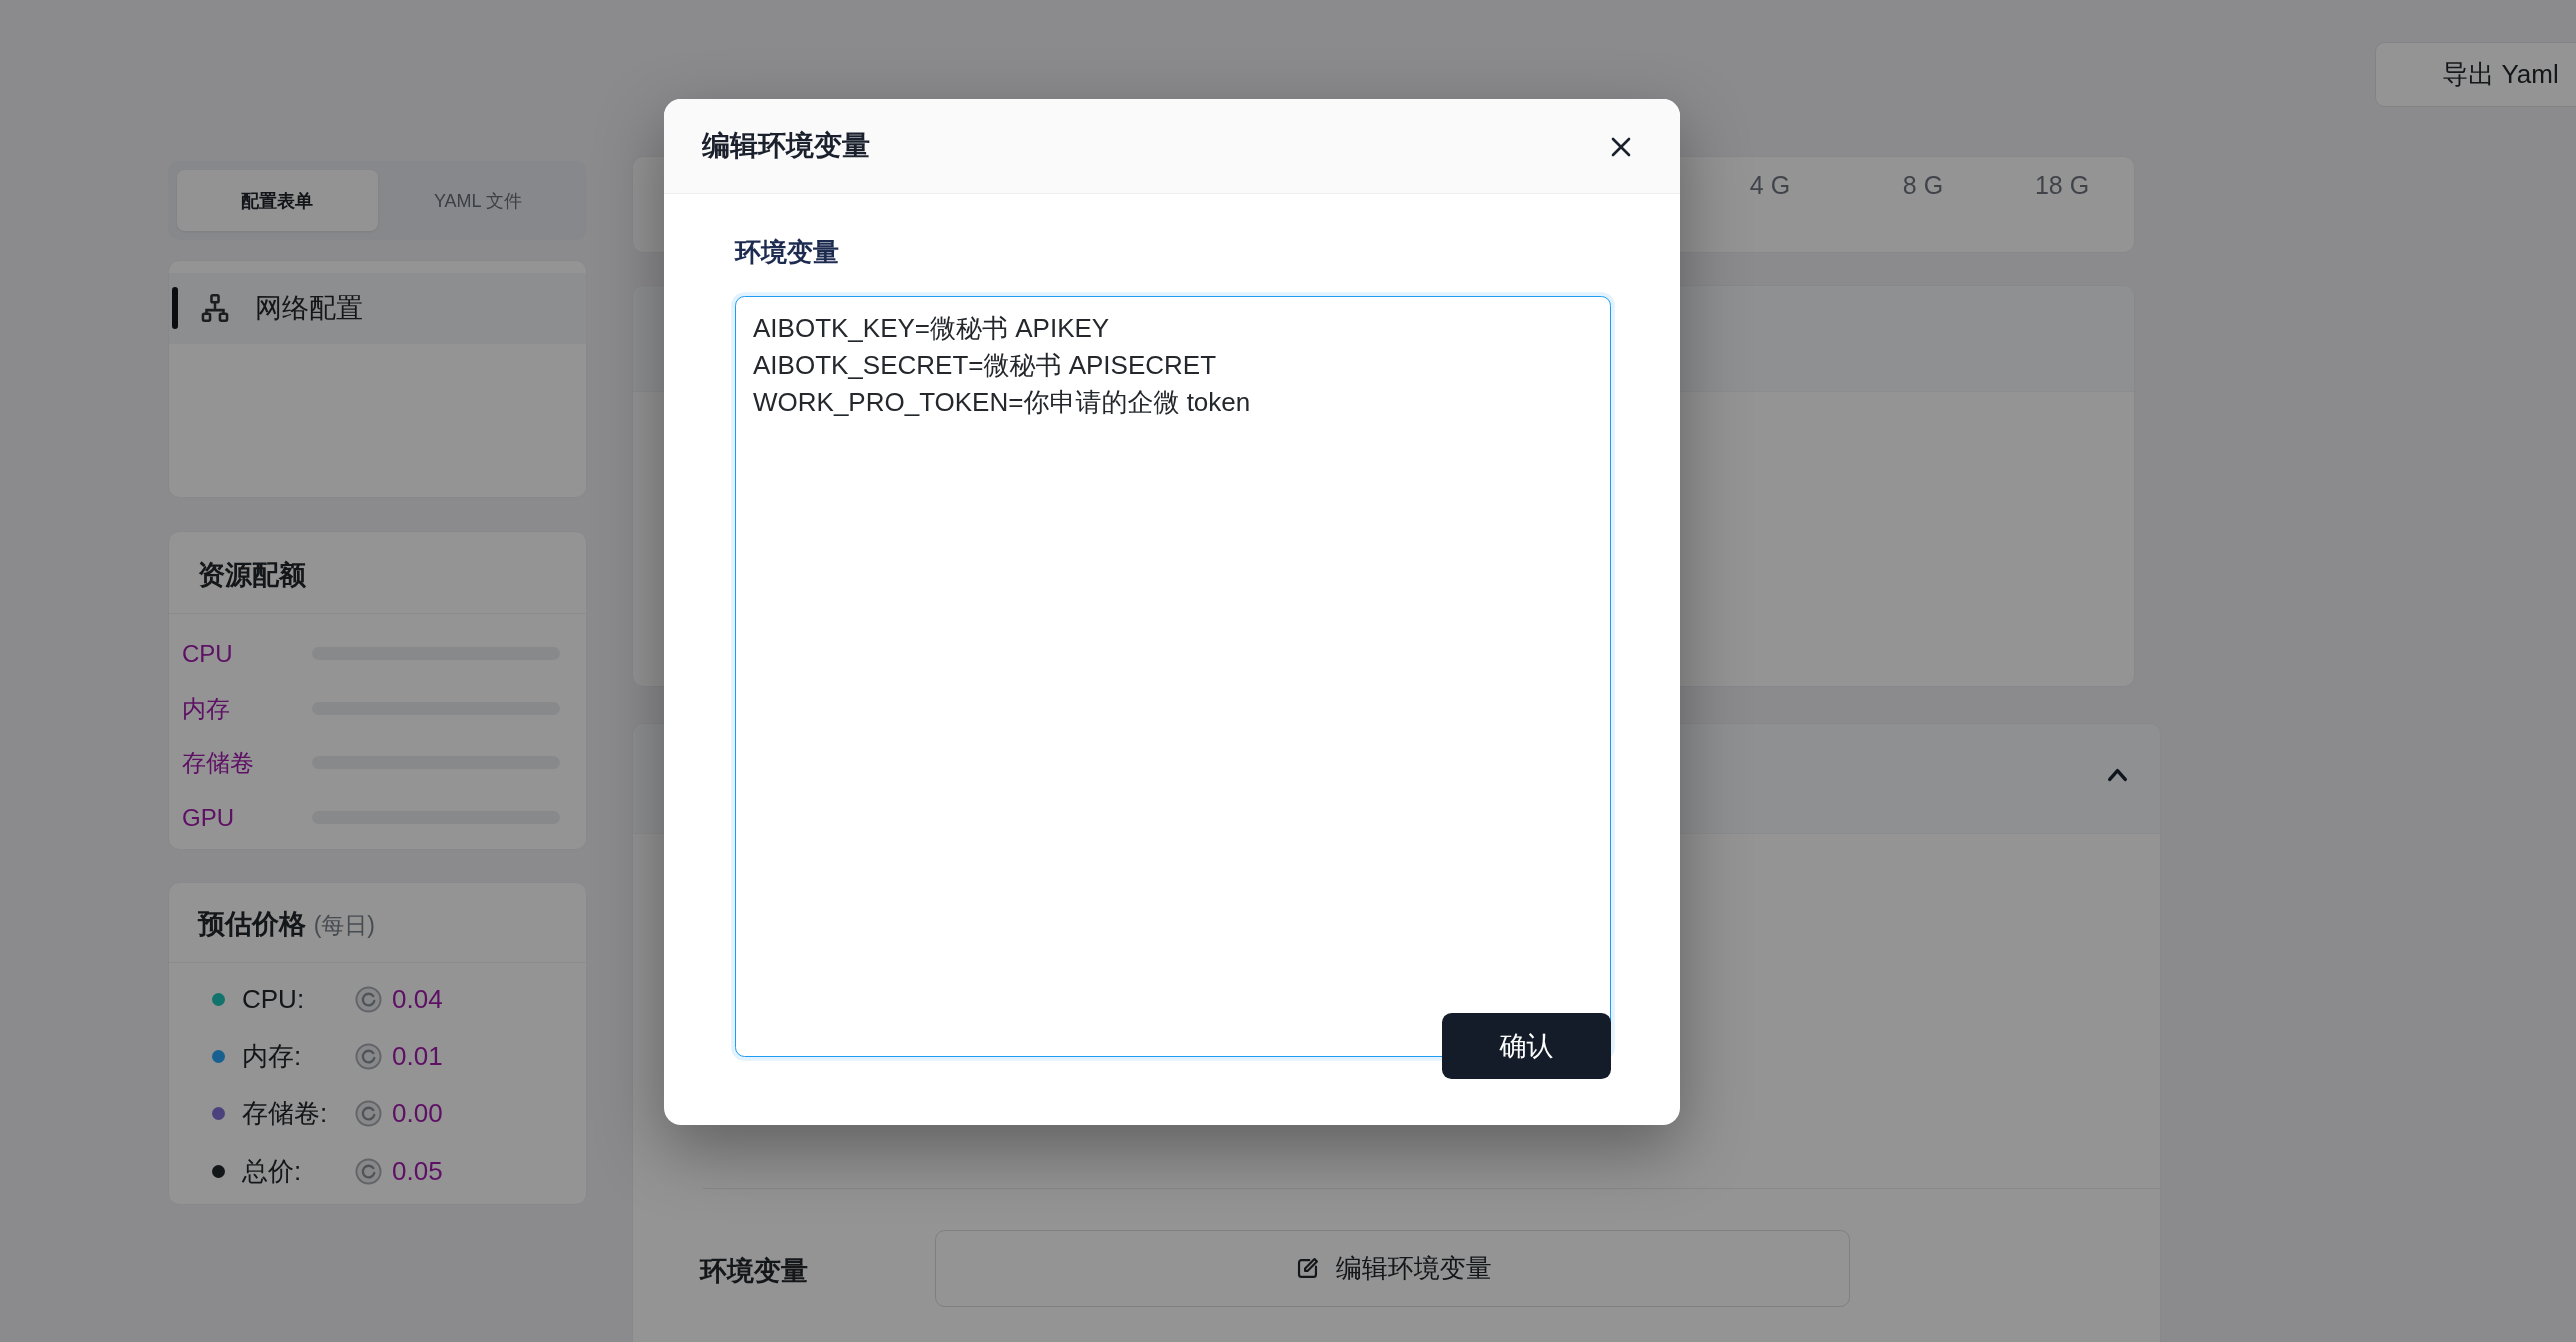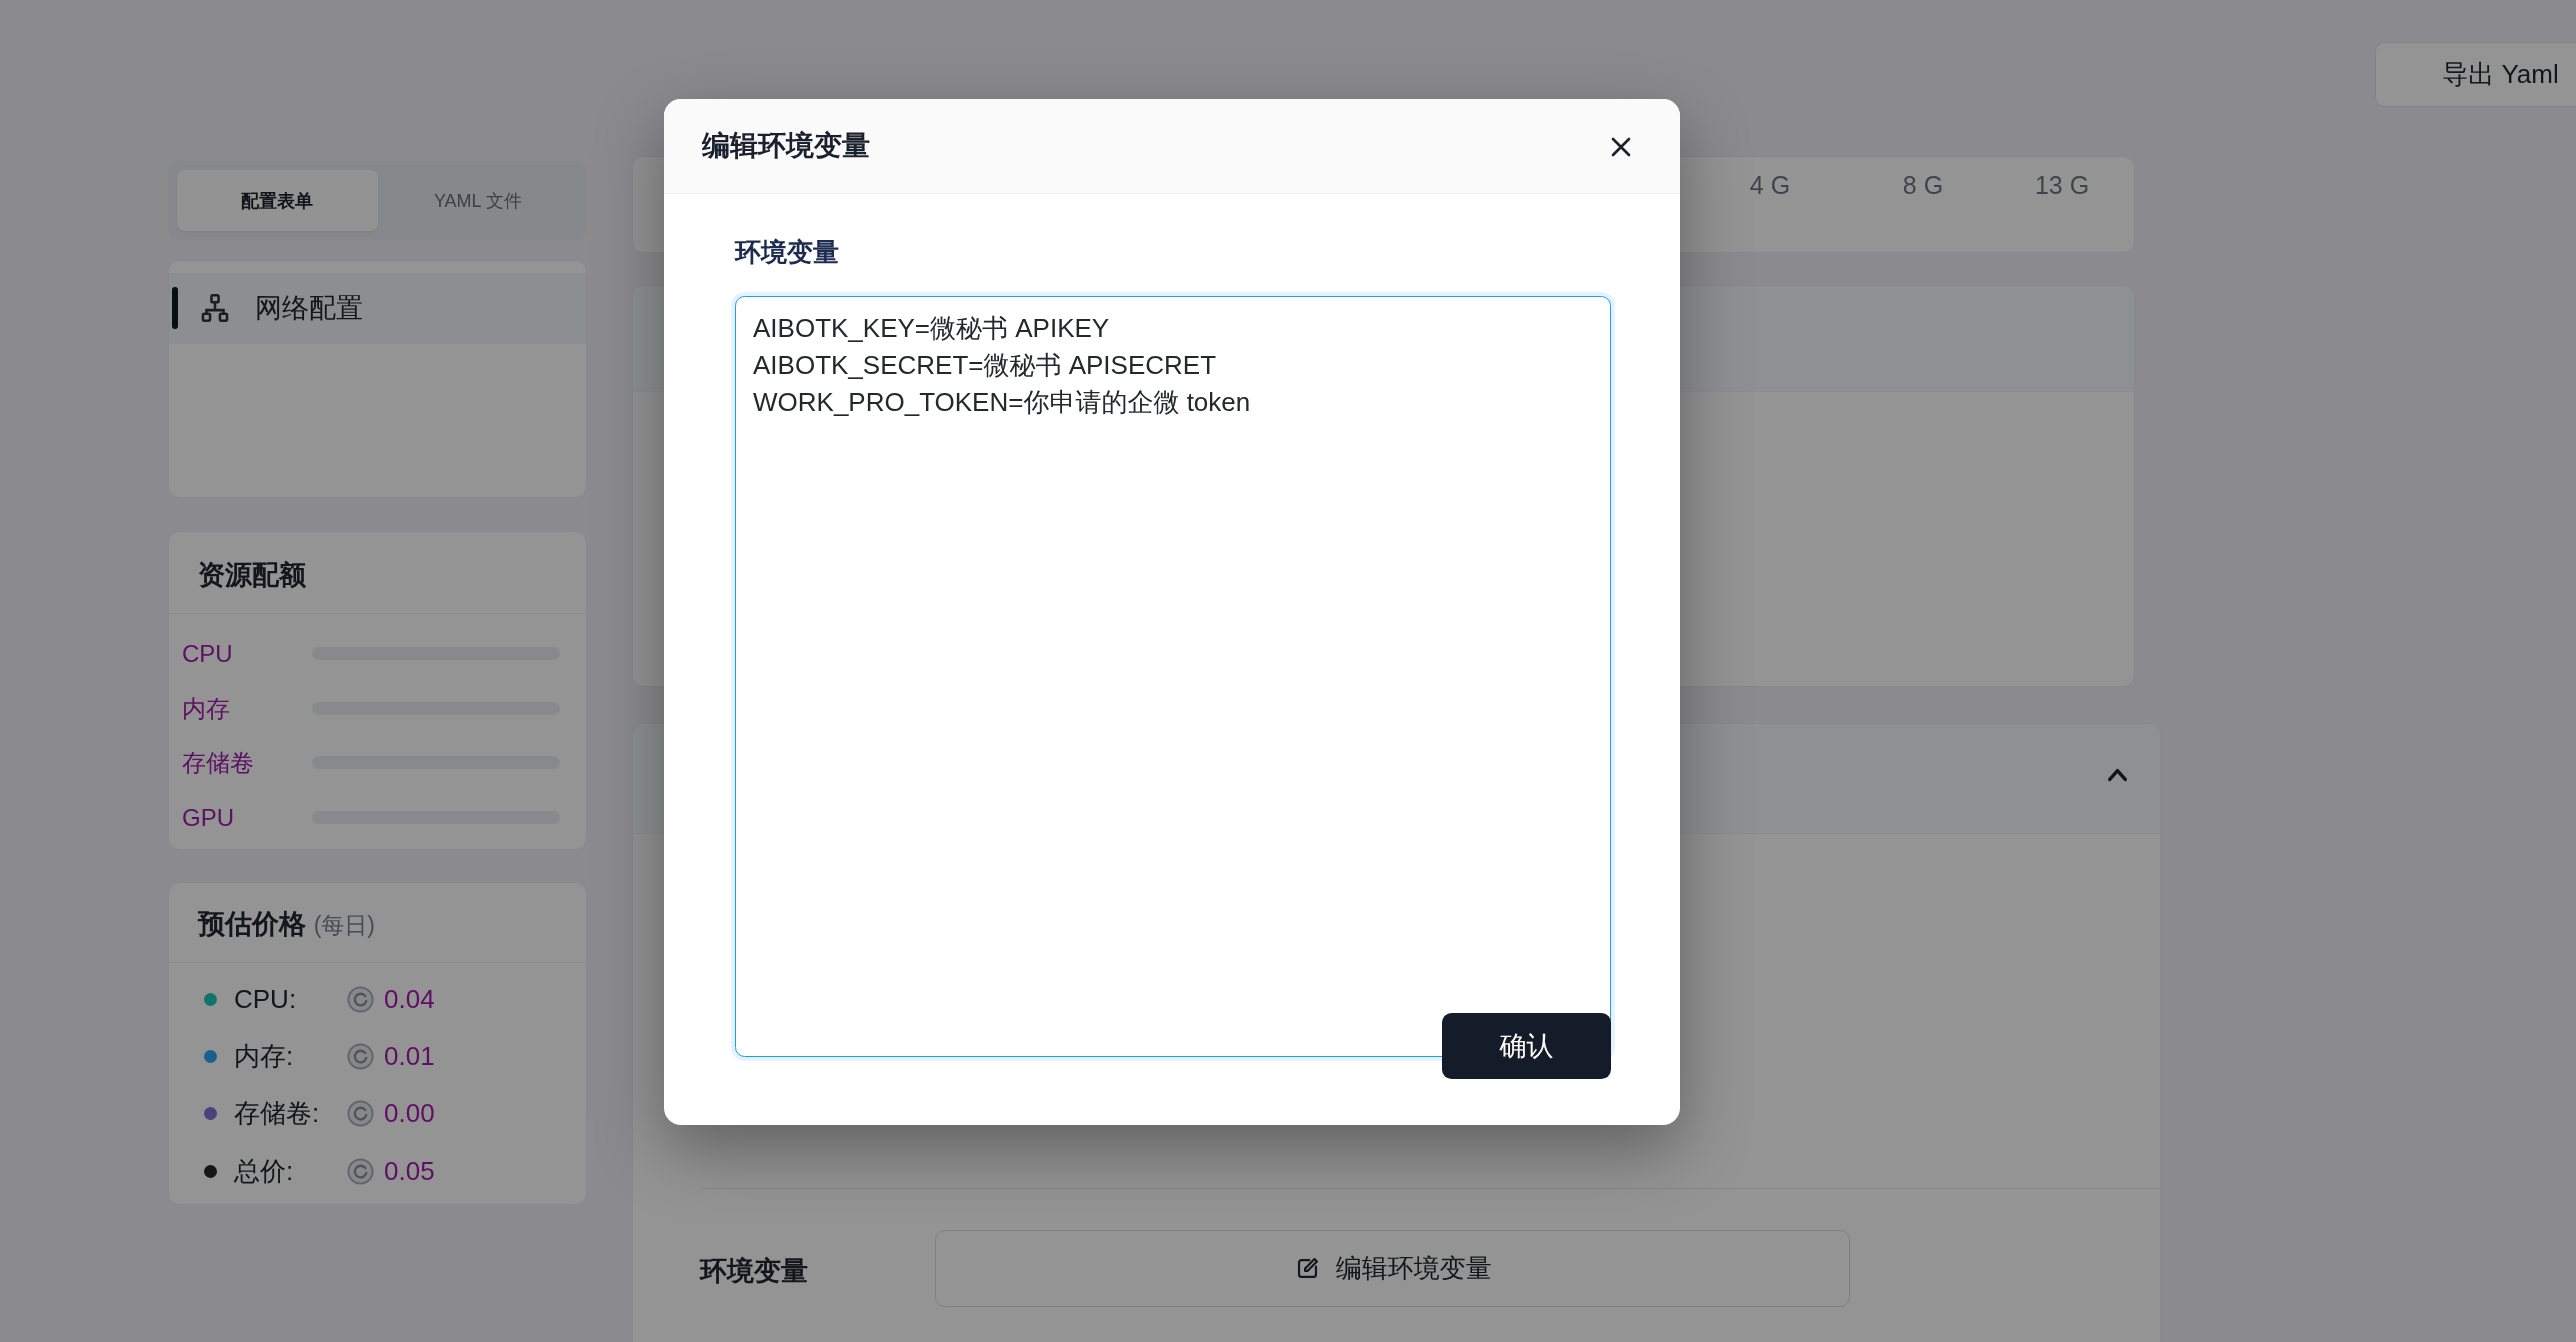--- a/index.html
+++ b/index.html
@@ -49,21 +49,21 @@
   .quota-title{position:absolute;left:29px;top:25px;}
   .hr{position:absolute;left:0;right:0;height:1.4px;background:#ECEFF2;}
   .quota-row{position:absolute;left:0;width:100%;height:29px;}
   .quota-row .qlabel{position:absolute;left:13px;top:0;font-size:24px;color:#a21caf;line-height:29px;}
   .track{position:absolute;left:143px;top:7.7px;width:248px;height:13.4px;border-radius:6.7px;background:#E9ECF0;overflow:hidden;}
   .fill{height:100%;border-radius:6.7px;}
 
   .pricecard{left:168px;top:882px;width:419px;height:323px;}
   .price-title{position:absolute;left:29px;top:23px;}
   .price-sub{font-size:23px;font-weight:400;color:#7B838C;margin-left:7.7px;}
-  .price-row{position:absolute;left:8px;width:100%;height:31px;}
+  .price-row{position:absolute;left:16px;width:100%;height:31px;}
   .dot{position:absolute;left:27px;top:8.6px;width:13.4px;height:13.4px;border-radius:50%;}
   .plabel{position:absolute;left:57px;top:0;line-height:31px;font-size:26px;color:#24282C;}
   .coin{position:absolute;left:170px;top:1.9px;width:27px;height:27px;}
   .pvalue{position:absolute;left:207px;top:0;line-height:31px;font-size:26px;font-weight:500;color:#a21caf;}
 
   
   .cardA{left:632px;top:156px;width:1503px;height:97px;}
   .tick{position:absolute;top:14.4px;transform:translateX(-50%);font-size:25px;color:#6F7680;}
   .cardB{left:632px;top:285px;width:1503px;height:402px;overflow:hidden;}
   .band{position:absolute;left:0;top:0;right:0;background:#F6F8FA;border-bottom:1px solid #EEF1F4;}
@@ -210,21 +210,21 @@
           <path d="M19 10.5a6 6 0 1 0 1 5" fill="none" stroke="#8C9197" stroke-width="2.4" stroke-linecap="round"></path>
         </svg>
     </span>
     <span class="pvalue">0.05</span>
   </div>
 </div>
 
 <div class="abs card cardA">
   <span class="tick" style="left:1137px">4 G</span>
   <span class="tick" style="left:1290px">8 G</span>
-  <span class="tick" style="left:1429px">13 G</span>
+  <span class="tick" style="left:1429px">18 G</span>
 </div>
 
 <div class="abs card cardB">
   <div class="band"></div>
 </div>
 
 <div class="abs card cardC">
   <div class="band"></div>
   <div class="collapse-btn">
     <span>

